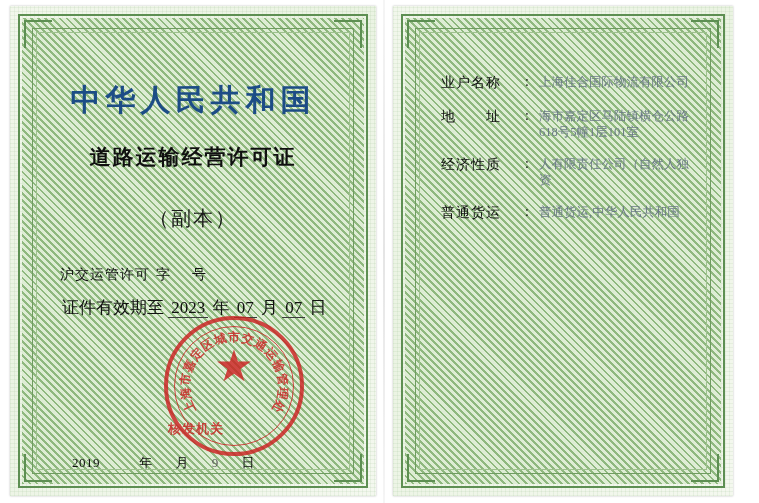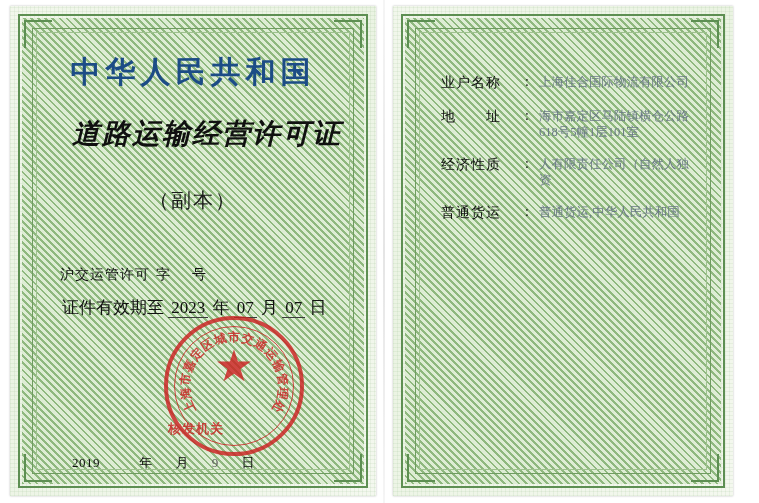--- a/index.html
+++ b/index.html
@@ -65,39 +65,38 @@
   .corner.bl { left: 14px; bottom: 14px; border-right: none; border-top: none; }
   .corner.br { right: 14px; bottom: 14px; border-left: none; border-top: none; }
 
   .content {
     position: absolute;
     left: 34px; top: 34px; right: 34px; bottom: 34px;
   }
 
   
   .nation-title {
-    margin-top: 12px;
+    margin-top: 40px;
     text-align: center;
     font-family: "Liberation Serif", serif;
     font-size: 30px;
     font-weight: bold;
     letter-spacing: 5px;
     color: #1c4c86;
     white-space: nowrap;
   }
   .main-title {
     margin-top: 22px;
-    text-align: right;
-    font-family: "Liberation Serif", serif;
-    font-size: 28px;
+    text-align: center;
+    font-family: "Liberation Serif", serif;
+    font-size: 21px;
     font-weight: bold;
     letter-spacing: 2px;
     color: #101010;
     white-space: nowrap;
-    font-style: italic;
   }
   .sub-title {
     margin-top: 34px;
     text-align: center;
     font-family: "Liberation Serif", serif;
     font-size: 20px;
     letter-spacing: 2px;
     color: #1a1a1a;
   }
 

